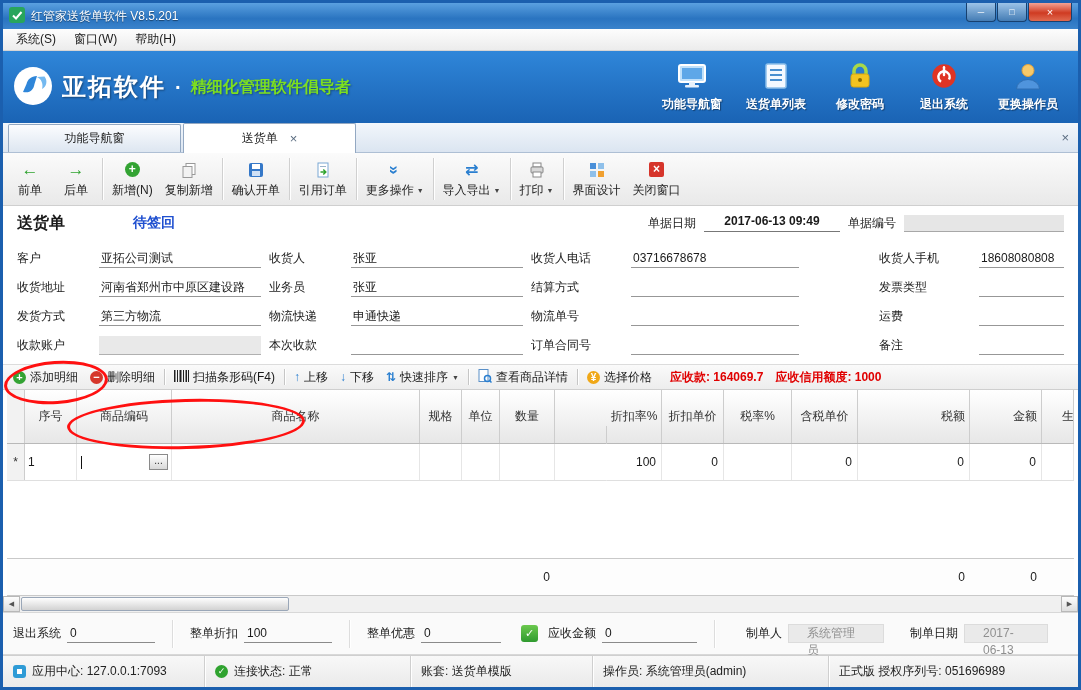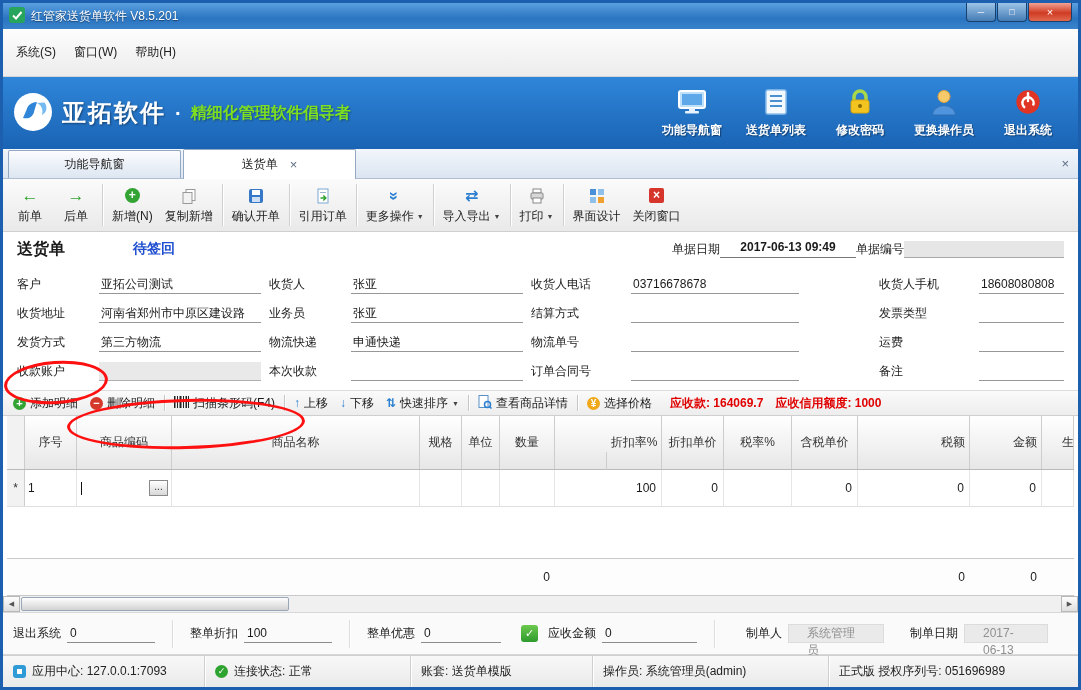--- a/index.html
+++ b/index.html
@@ -8,21 +8,21 @@
   .window{position:relative;width:1081px;height:690px;border:3px solid #1b5fae;display:flex;flex-direction:column;background:#fff;overflow:hidden;}
 
   
   .titlebar{flex:0 0 26px;background:linear-gradient(#5aa0e0,#2a74c0 60%,#3a83cc);display:flex;align-items:center;gap:6px;padding:0 6px;color:#fff;}
   .titlebar .title{text-shadow:0 1px 1px rgba(0,0,0,.45);}
   .win-controls{margin-left:auto;display:flex;gap:1px;align-self:flex-start;}
   .win-btn{width:30px;height:19px;border:1px solid #17406f;border-top:none;border-radius:0 0 4px 4px;background:linear-gradient(#9cc3e8,#447cb4);color:#fff;display:flex;align-items:center;justify-content:center;font-size:9px;cursor:pointer;}
   .win-btn.close{width:44px;background:linear-gradient(#f2a294,#cf3b22 55%,#e06a50);font-size:11px;}
 
   
-  .menubar{flex:0 0 22px;background:linear-gradient(#fdfdfd,#ececec);border-bottom:1px solid #d5d5d5;display:flex;align-items:center;padding:13px 4px;}
+  .menubar{flex:0 0 22px;background:linear-gradient(#fdfdfd,#ececec);border-bottom:1px solid #d5d5d5;display:flex;align-items:center;padding:0 4px;}
   .menu-item{padding:2px 9px;cursor:pointer;}
 
   
   .banner{flex:0 0 72px;background:linear-gradient(#2f86d9,#1a63b4);display:flex;align-items:center;padding:0 10px;}
   .brand{display:flex;align-items:center;gap:9px;}
   .brand-name{color:#fff;font-size:24px;font-weight:bold;letter-spacing:2px;text-shadow:1px 1px 2px rgba(0,0,0,.4);}
   .brand-dot{color:#fff;font-size:20px;font-weight:bold;}
   .slogan{color:#7ddf1f;font-size:16px;font-weight:bold;text-shadow:1px 1px 2px rgba(0,0,0,.35);}
   .banner-actions{margin-left:auto;display:flex;gap:4px;}
   .banner-action{width:80px;display:flex;flex-direction:column;align-items:center;justify-content:center;gap:3px;color:#fff;font-weight:bold;cursor:pointer;text-shadow:1px 1px 1px rgba(0,0,0,.4);}
@@ -45,21 +45,21 @@
   .b-arrow{color:#2a7fd0;font-weight:bold;}
   .circle-ico{width:15px;height:15px;border-radius:50%;color:#fff;font-size:12px;font-weight:bold;line-height:15px;text-align:center;display:inline-block;}
   .green-bg{background:#33a333;} .red-bg{background:#d5372b;}
   .chevrons{display:inline-block;transform:rotate(90deg);color:#2a7fd0;font-size:16px;font-weight:bold;}
   .sq-close{width:15px;height:15px;border-radius:2px;background:#d6352b;color:#fff;font-size:12px;line-height:15px;text-align:center;font-weight:bold;}
 
   
   .form-header{flex:0 0 34px;display:flex;align-items:center;padding:0 14px;background:#fff;}
   .doc-title{font-size:16px;font-weight:bold;}
   .doc-status{color:#2050d0;font-weight:bold;font-size:14px;margin-left:68px;}
-  .fh-right{margin-left:auto;display:flex;align-items:flex-end;}
+  .fh-right{margin-left:auto;display:flex;align-items:flex-end;gap:8px;}
   .fh-date{font-weight:bold;border-bottom:1px solid #777;width:136px;text-align:center;height:18px;}
   .fh-number{width:160px;height:17px;background:#e6e6e6;border-bottom:1px solid #a8a8a8;}
 
   
   .fields{flex:0 0 124px;padding:4px 14px 0 14px;display:grid;grid-template-columns:74px 162px 74px 172px 92px 168px 164px 1fr;grid-auto-rows:29px;align-items:center;column-gap:8px;background:#fff;}
   .f-label{white-space:nowrap;overflow:hidden;}
   .f-label.col4{padding-left:72px;}
   .f-value{border-bottom:1px solid #979797;height:19px;line-height:18px;padding:0 2px;white-space:nowrap;overflow:hidden;}
   .f-value.combo{background:#e9e9e9;border-bottom:1px solid #b0b0b0;}
 
@@ -190,36 +190,36 @@
           <svg width="30" height="28" viewBox="0 0 30 28">
               <path d="M9 13 v-4 a6 6 0 0 1 12 0 v4" fill="none" stroke="#a8d84a" stroke-width="3.5"></path>
               <rect x="6" y="12" width="18" height="13" rx="2.5" fill="#f3c420" stroke="#d9a80e"></rect>
               <circle cx="15" cy="18" r="2" fill="#8a6a00"></circle>
             </svg>
         </span>
         <span>修改密码</span>
       </div>
       <div class="banner-action">
         <span>
-          <svg width="30" height="28" viewBox="0 0 30 28">
-              <circle cx="15" cy="8.5" r="6" fill="#f6c96a" stroke="#e2a23c"></circle>
-              <path d="M3.5 27 a11.5 9.5 0 0 1 23 0 z" fill="#4f94dd" stroke="#2f6fb4"></path>
-            </svg>
-        </span>
-        <span>更换操作员</span>
-      </div>
-      <div class="banner-action">
-        <span>
           <svg width="30" height="28" viewBox="0 0 30 30">
               <circle cx="15" cy="15" r="12.5" fill="#e03424"></circle>
               <circle cx="15" cy="16" r="6" fill="none" stroke="#fff" stroke-width="2.6" stroke-dasharray="27 11" transform="rotate(122 15 16)"></circle>
               <line x1="15" y1="5.5" x2="15" y2="14" stroke="#fff" stroke-width="2.6" stroke-linecap="round"></line>
             </svg>
         </span>
         <span>退出系统</span>
+      </div>
+      <div class="banner-action">
+        <span>
+          <svg width="30" height="28" viewBox="0 0 30 28">
+              <circle cx="15" cy="8.5" r="6" fill="#f6c96a" stroke="#e2a23c"></circle>
+              <path d="M3.5 27 a11.5 9.5 0 0 1 23 0 z" fill="#4f94dd" stroke="#2f6fb4"></path>
+            </svg>
+        </span>
+        <span>更换操作员</span>
       </div>
     </div>
   </div>
 
   <div class="tabbar">
     <div class="tab">
       <span>功能导航窗</span>
     </div>
     <div class="tab active">
       <span>送货单</span>

